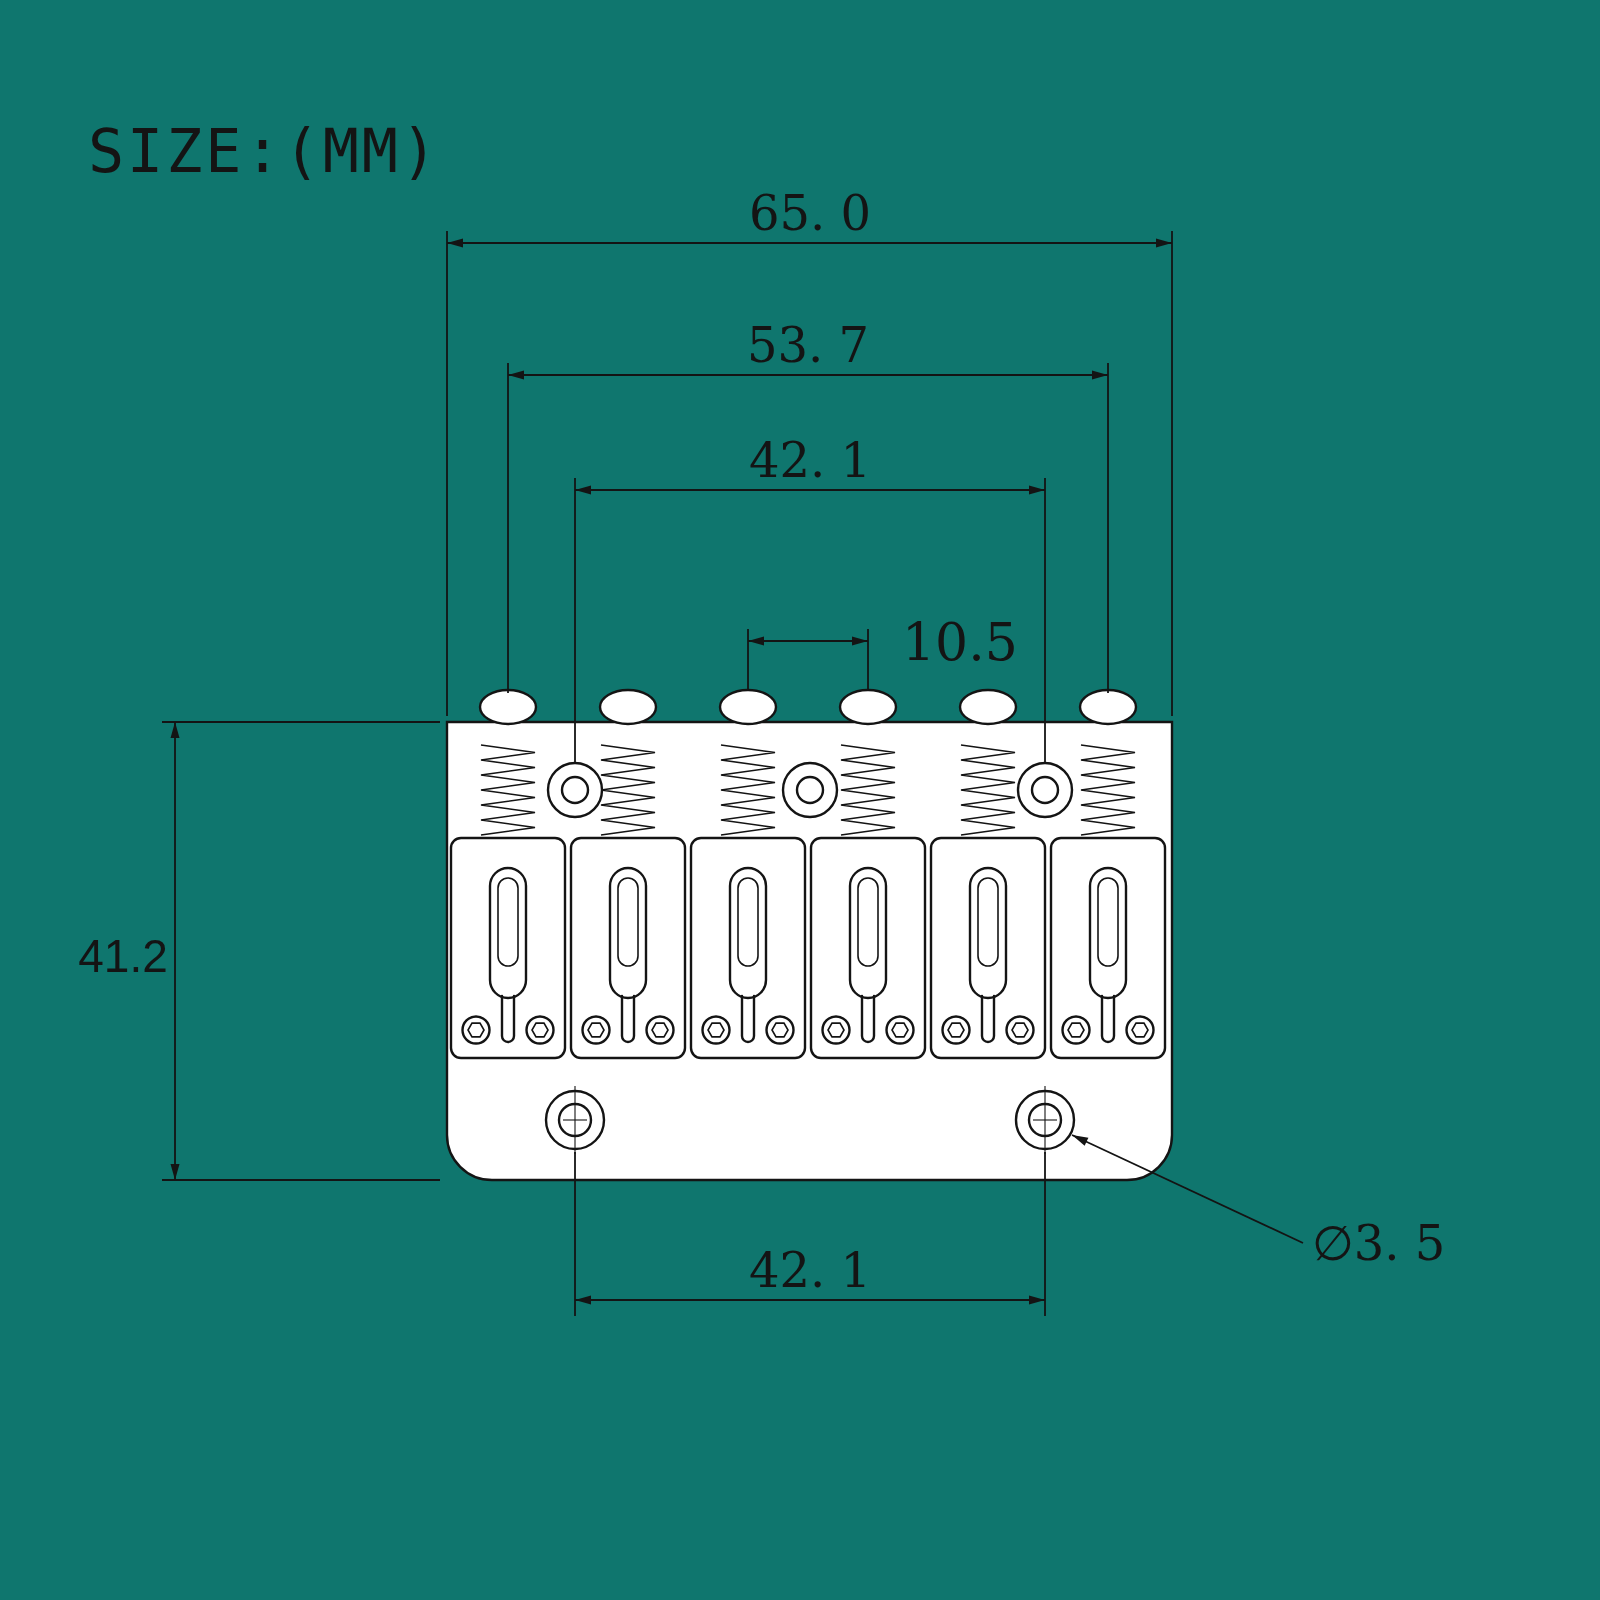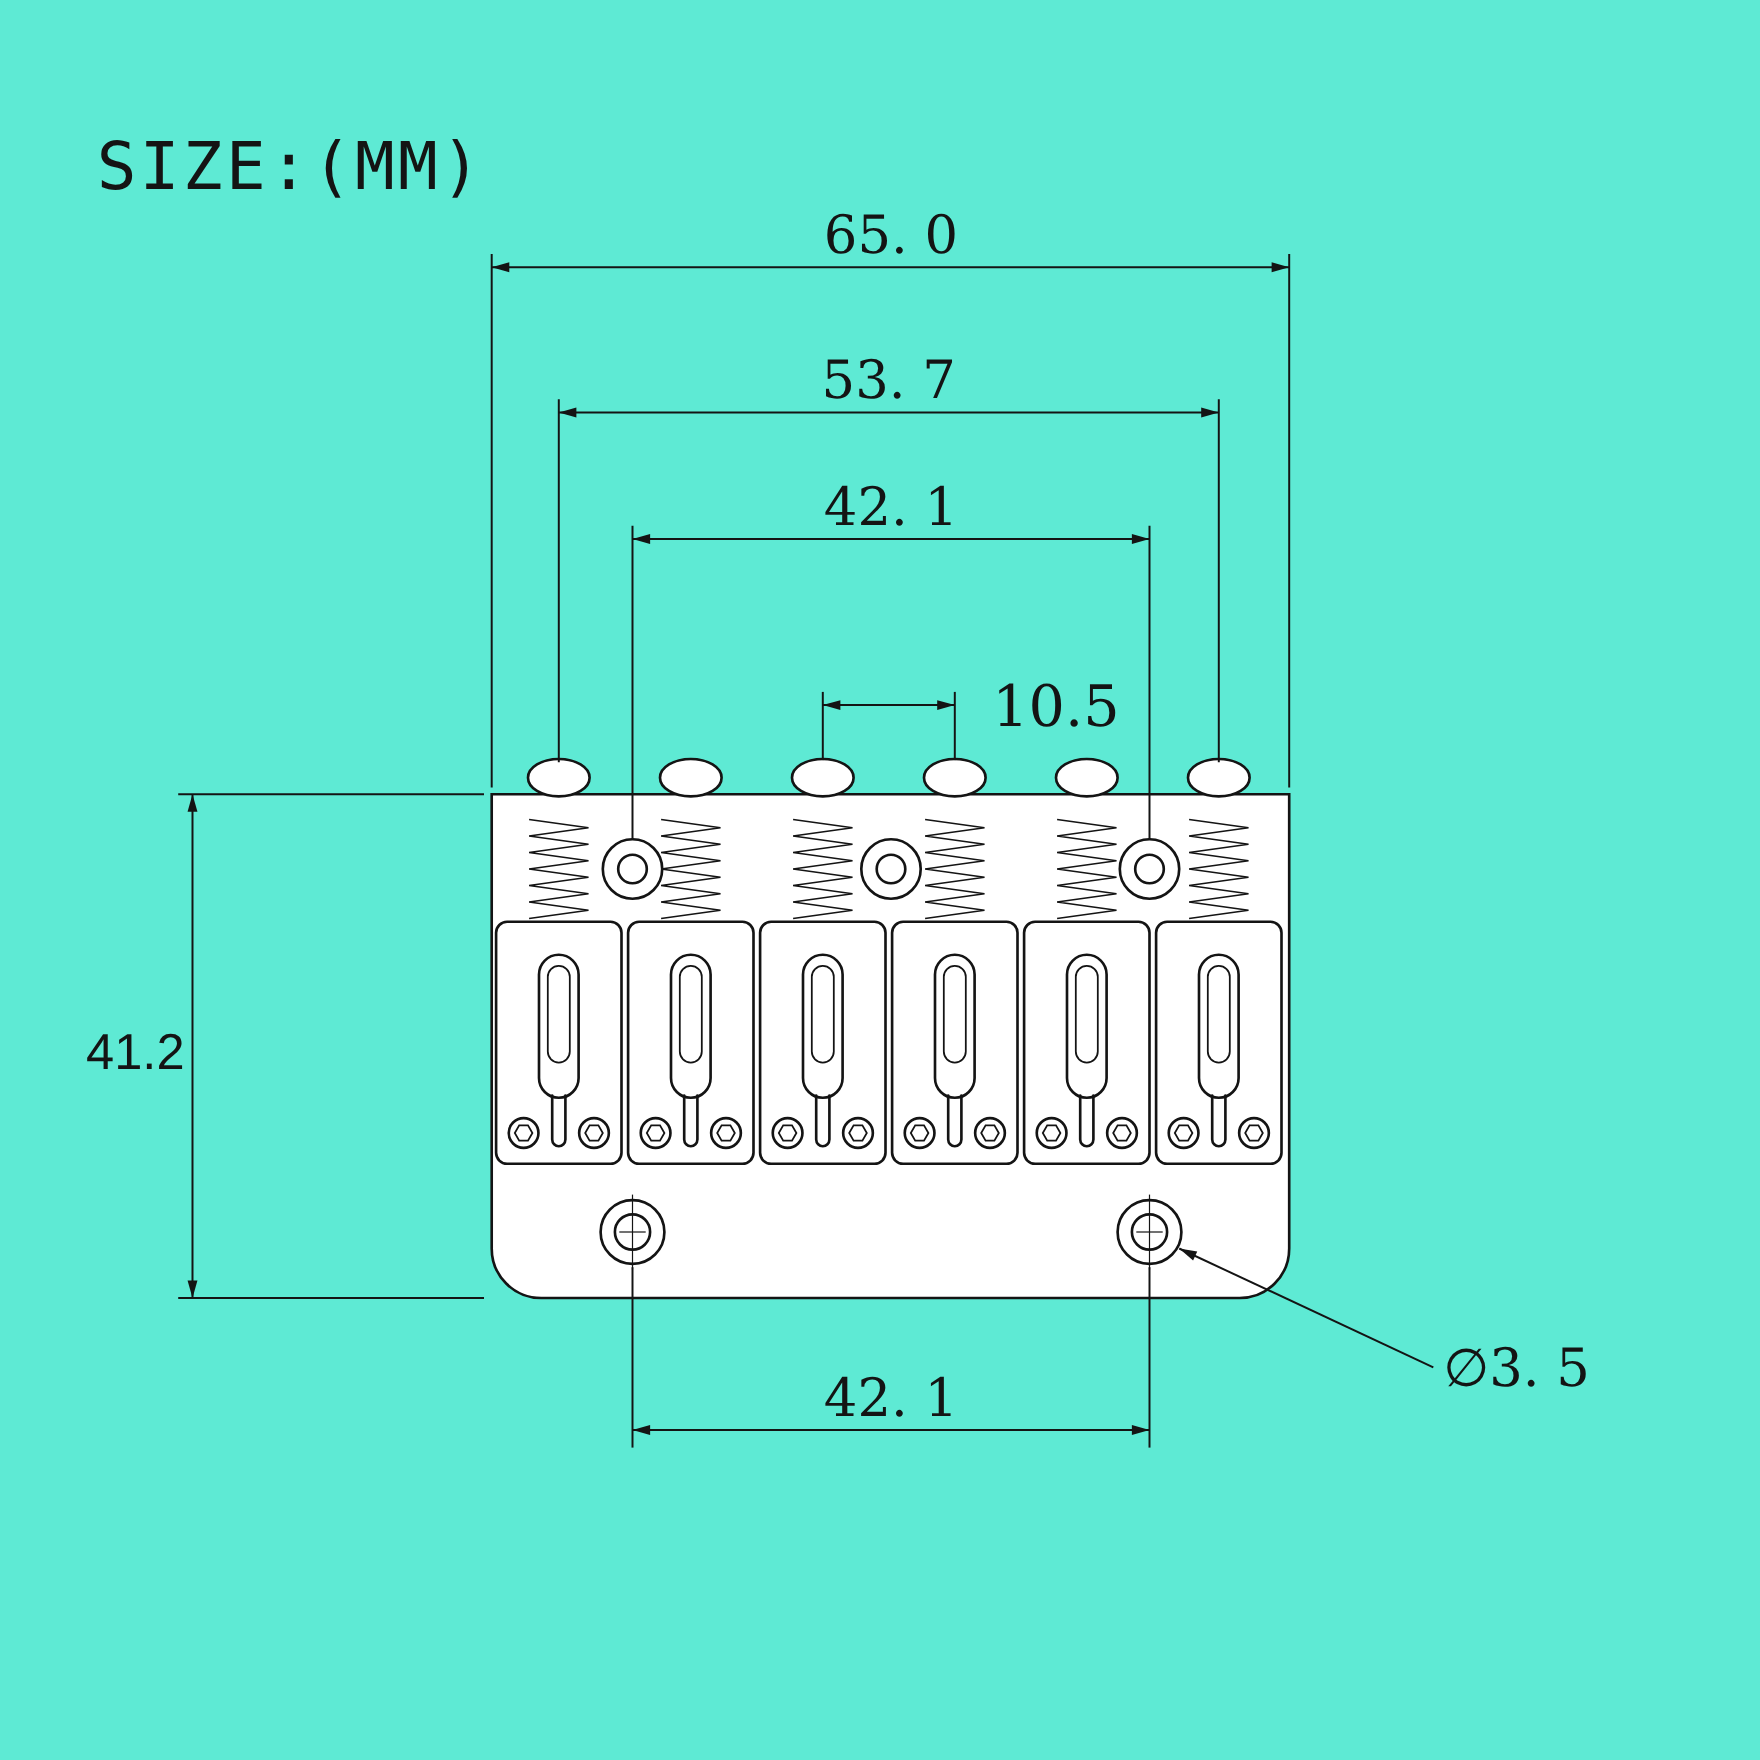--- a/index.html
+++ b/index.html
@@ -1,16 +1,16 @@
 <!DOCTYPE html>
 <html><head>
 <meta charset="utf-8">
 <style>
   html,body{margin:0;padding:0;background:#ffffff;}
-  .frame{width:1600px;height:1600px;position:relative;background:#5eead4;overflow:hidden;}
+  .frame{width:1600px;height:1600px;position:relative;background:#0f766e;overflow:hidden;}
   svg{display:block;}
   .obj{stroke:#141414;stroke-width:2.4;fill:none;stroke-linecap:round;}
   .objw{stroke:#141414;stroke-width:2.4;fill:#ffffff;}
   .thin{stroke:#141414;stroke-width:1.6;fill:none;}
   .dline{stroke:#141414;stroke-width:1.8;fill:none;}
   .cline{stroke:#141414;stroke-width:1.1;fill:none;}
   .arr{fill:#141414;stroke:none;}
   text{fill:#141414;}
   .dim-serif{font-family:"DejaVu Serif", serif;font-size:48px;}
   .dim-big{font-family:"DejaVu Serif", serif;font-size:52px;}

